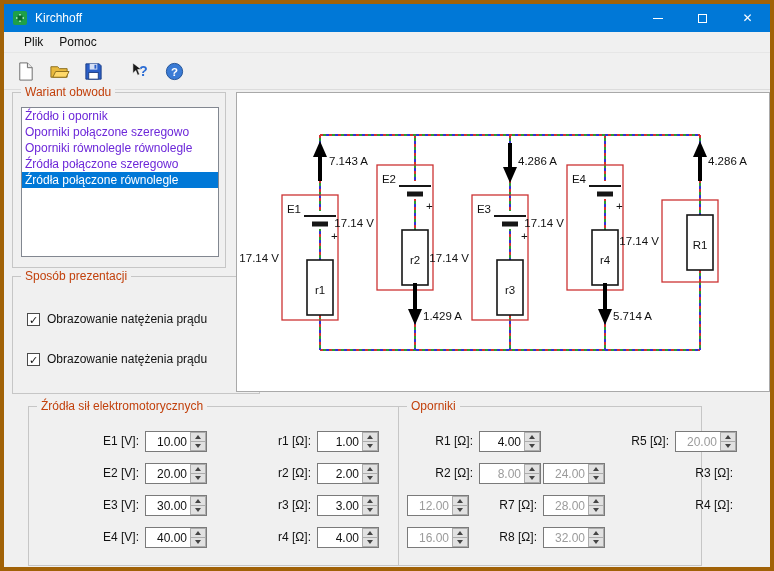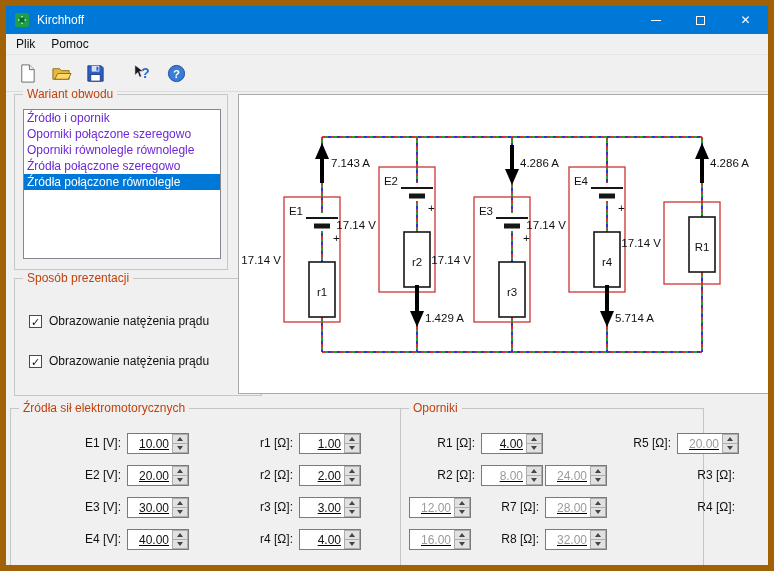--- a/index.html
+++ b/index.html
@@ -1,30 +1,30 @@
 <!DOCTYPE html>
 <html><head>
 <meta charset="utf-8">
 <style>
   * { margin:0; padding:0; box-sizing:border-box; }
   html,body { width:774px; height:571px; font-family:"Liberation Sans",sans-serif; }
-  .window { position:relative; width:774px; height:571px; background:#f0f0f0; border:6px solid #a16207; overflow:hidden; }
+  .window { position:relative; width:774px; height:571px; background:#f0f0f0; border:4px solid #a16207; overflow:hidden; }
 
   
   .titlebar { height:28px; background:#0078d7; display:flex; align-items:center; }
   .app-icon { width:16px; height:16px; margin:0 7px 0 8px; flex:0 0 auto; }
   .title-text { color:#fff; font-size:12px; }
   .tb-spacer { flex:1; }
   .winbtn { width:45px; height:28px; display:flex; align-items:center; justify-content:center; }
   .glyph-min { width:10px; height:1px; background:#fff; }
   .glyph-max { width:9px; height:9px; border:1px solid #fff; }
   .glyph-close { color:#fff; font-size:12px; line-height:1; }
 
   
-  .menubar { height:21px; background:#f0f0f0; display:flex; align-items:center; padding-left:2px; border-bottom:1px solid #e6e6e6; }
+  .menubar { height:21px; background:#f0f0f0; display:flex; align-items:center; padding-left:12px; border-bottom:1px solid #e6e6e6; }
   .menu-item { padding:0 8px; font-size:12px; height:21px; line-height:21px; color:#111; }
   .toolbar { height:37px; background:#f0f0f0; display:flex; align-items:center; padding-left:8px; border-bottom:1px solid #dcdcdc; }
   .tool-btn { width:27px; height:27px; display:flex; align-items:center; justify-content:center; margin-right:7px; border:1px solid transparent; }
   .tool-gap { margin-left:13px; }
 
   
   .groupbox { position:absolute; border:1px solid #c6c6c6; background:#f0f0f0; }
   .gb-title { position:absolute; top:-8px; left:8px; background:#f0f0f0; padding:0 4px; font-size:12px; color:#c2410c; }
 
   #gb-variant { left:8px; top:88px; width:214px; height:176px; }
@@ -47,27 +47,27 @@
   .res-box { fill:#fff; stroke:#161616; stroke-width:1.6; }
   .bat-mask { fill:#fff; }
   .bat-thin { stroke:#161616; stroke-width:2; }
   .bat-thick { stroke:#161616; stroke-width:5; }
   .vloop { fill:none; stroke:#cc3333; stroke-width:1.3; }
   .arrow { fill:#000; }
   .ctext { font-family:"Liberation Sans",sans-serif; font-size:11.5px; fill:#111; }
   .cname { font-family:"Liberation Sans",sans-serif; font-size:11.5px; fill:#111; }
 
   
-  #gb-emf { left:4px; top:402px; width:416px; height:160px; }
+  #gb-emf { left:24px; top:402px; width:416px; height:160px; }
   #gb-res { left:394px; top:402px; width:304px; height:160px; }
   .fields-grid { display:grid; align-items:center; padding:24px 0 0 8px; row-gap:11px; }
   #gb-emf .fields-grid { grid-template-columns:108px 64px 108px 64px; }
   #gb-res .fields-grid { grid-template-columns:72px 64px 132px 64px; }
   .f-label { font-size:12px; text-align:right; padding-right:6px; line-height:21px; color:#111; white-space:nowrap; }
-  .spin { width:62px; height:21px; border:1px solid #7a7a7a; background:#fff; display:flex;text-decoration:underline; }
+  .spin { width:62px; height:21px; border:1px solid #7a7a7a; background:#fff; display:flex; }
   .spin-val { border:none; outline:none; flex:1; min-width:0; text-align:right; font-family:"Liberation Sans",sans-serif; font-size:12px; padding:0 3px; color:#111; background:transparent; }
   .spin.disabled .spin-val { color:#9b9b9b; }
   .spin-btns { width:16px; display:flex; flex-direction:column; }
   .spin-btn { flex:1; background:#e1e1e1; border:1px solid #acacac; display:flex; align-items:center; justify-content:center; }
   .spin-btn + .spin-btn { border-top:none; }
   .tri-up { width:0; height:0; border-left:3px solid transparent; border-right:3px solid transparent; border-bottom:4px solid #444; }
   .tri-dn { width:0; height:0; border-left:3px solid transparent; border-right:3px solid transparent; border-top:4px solid #444; }
 </style>
 </head>
 <body>

